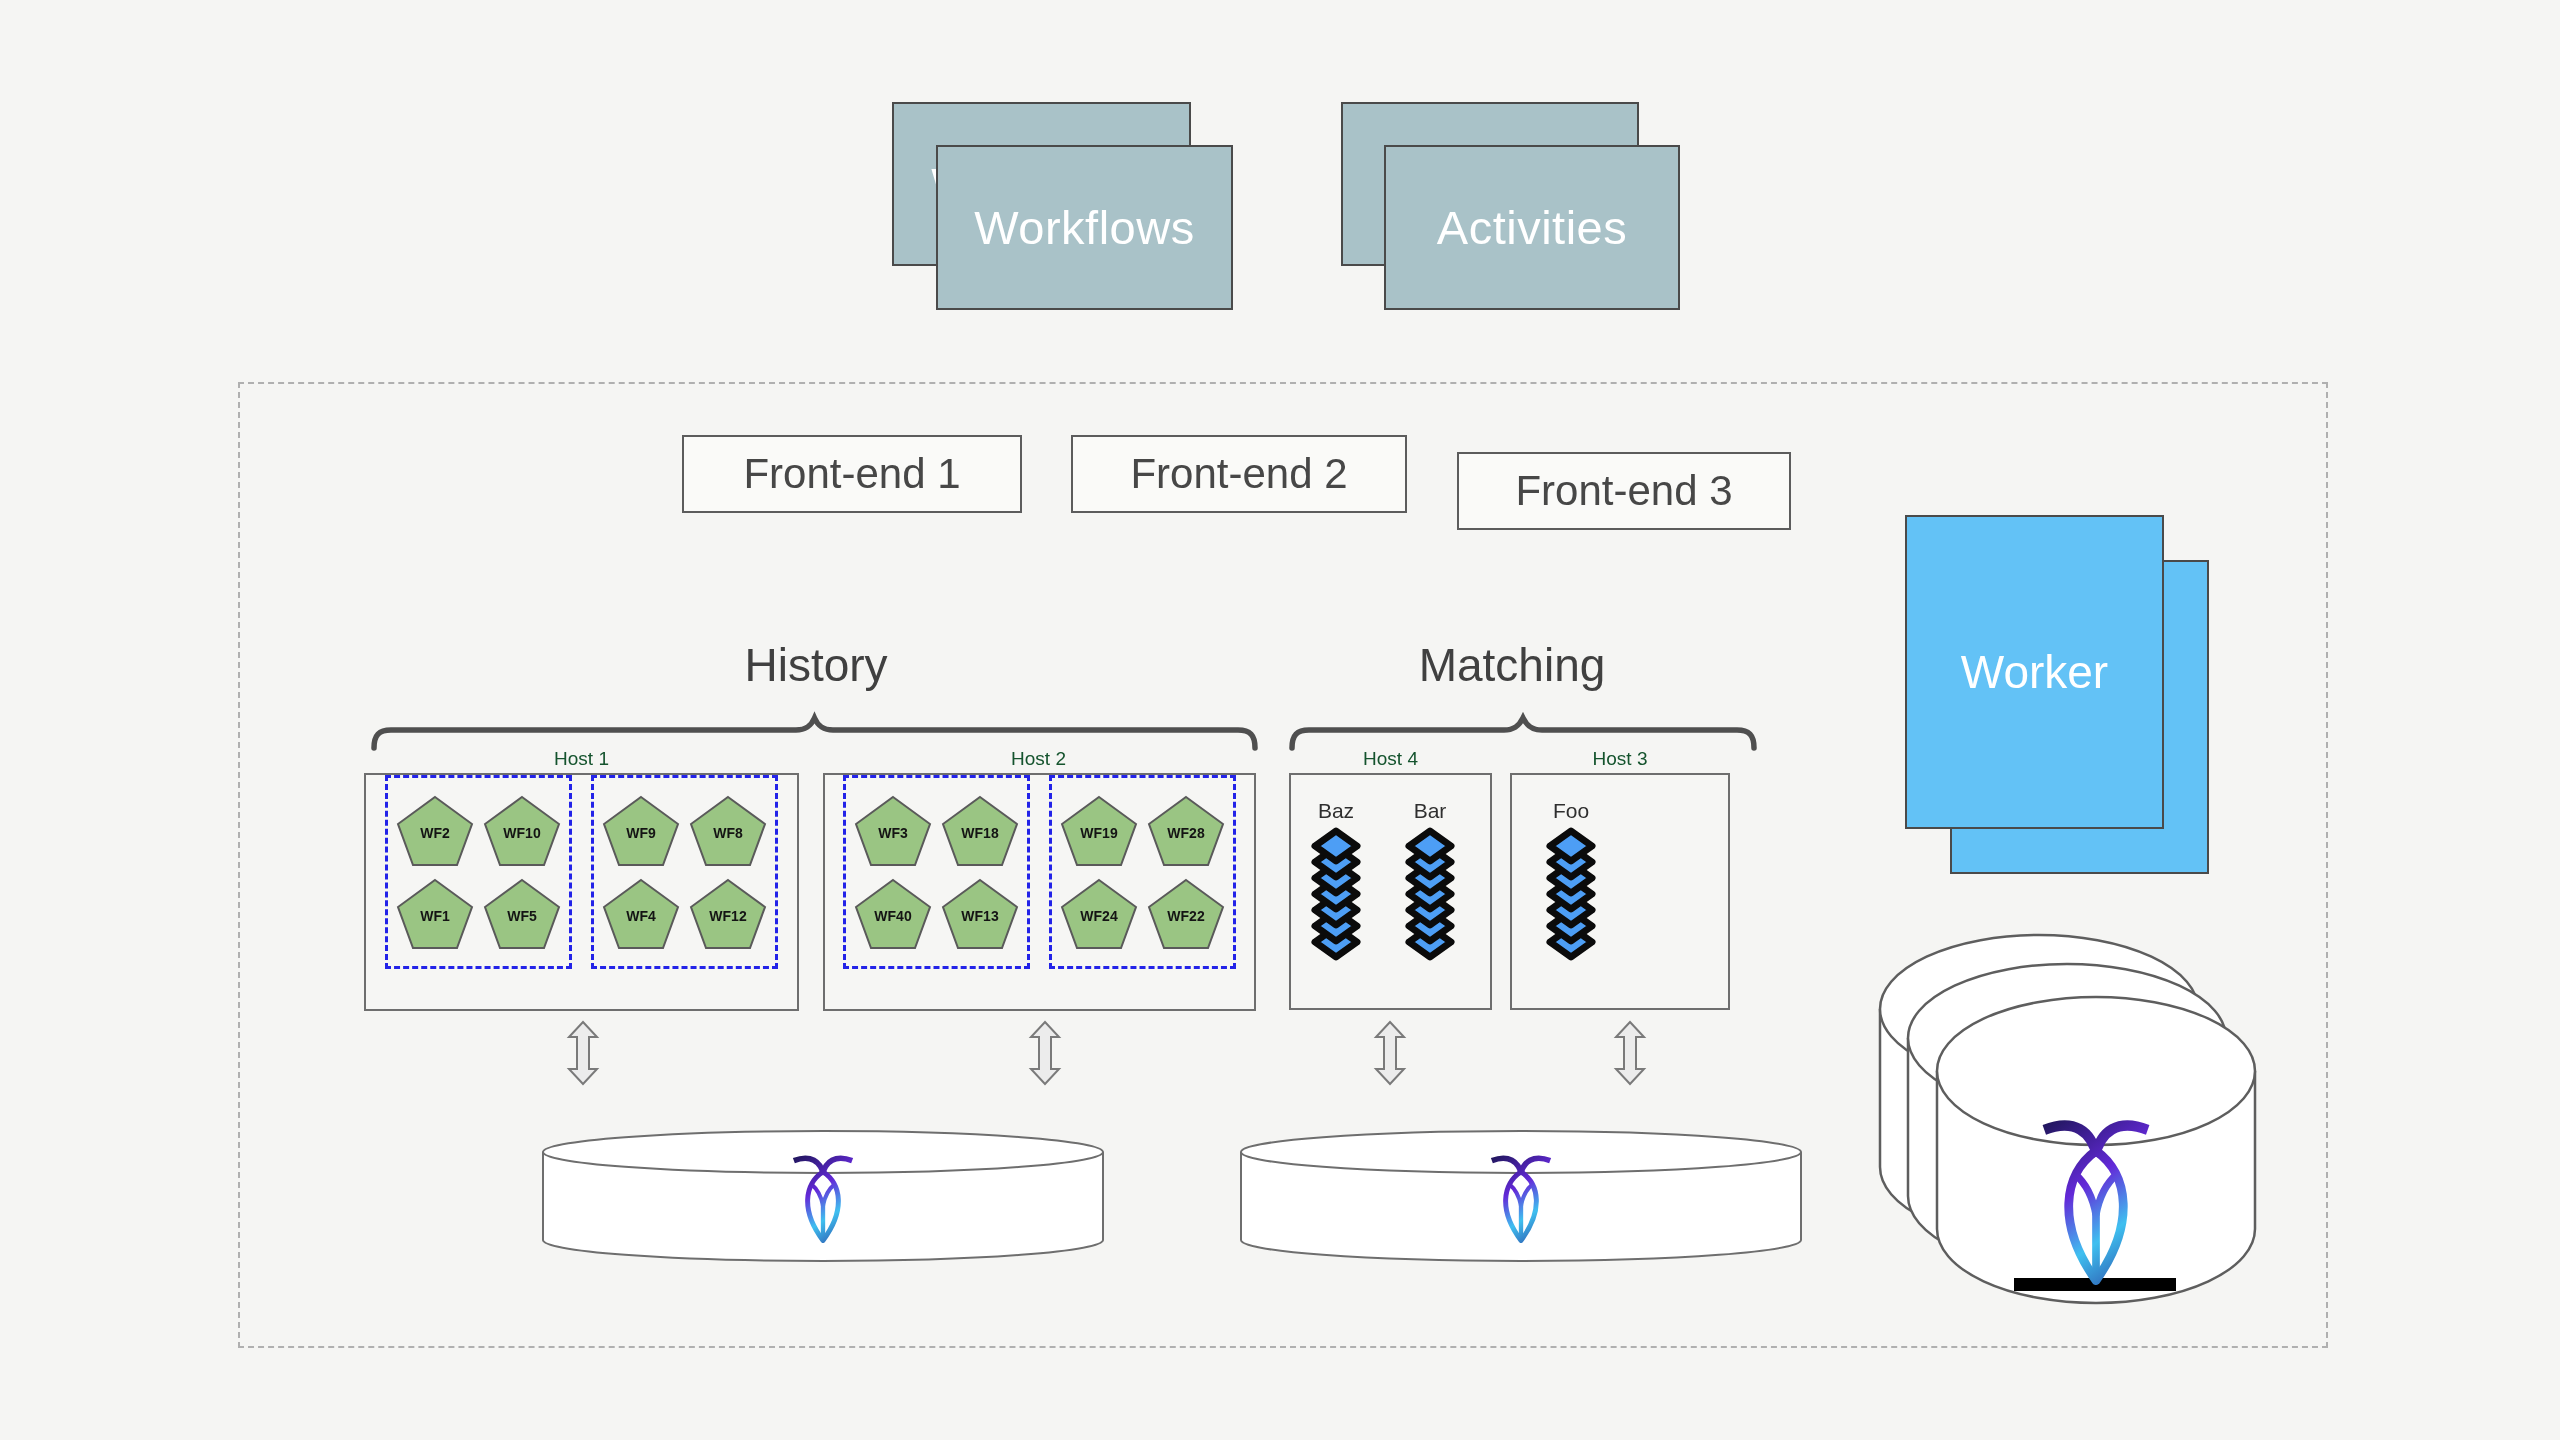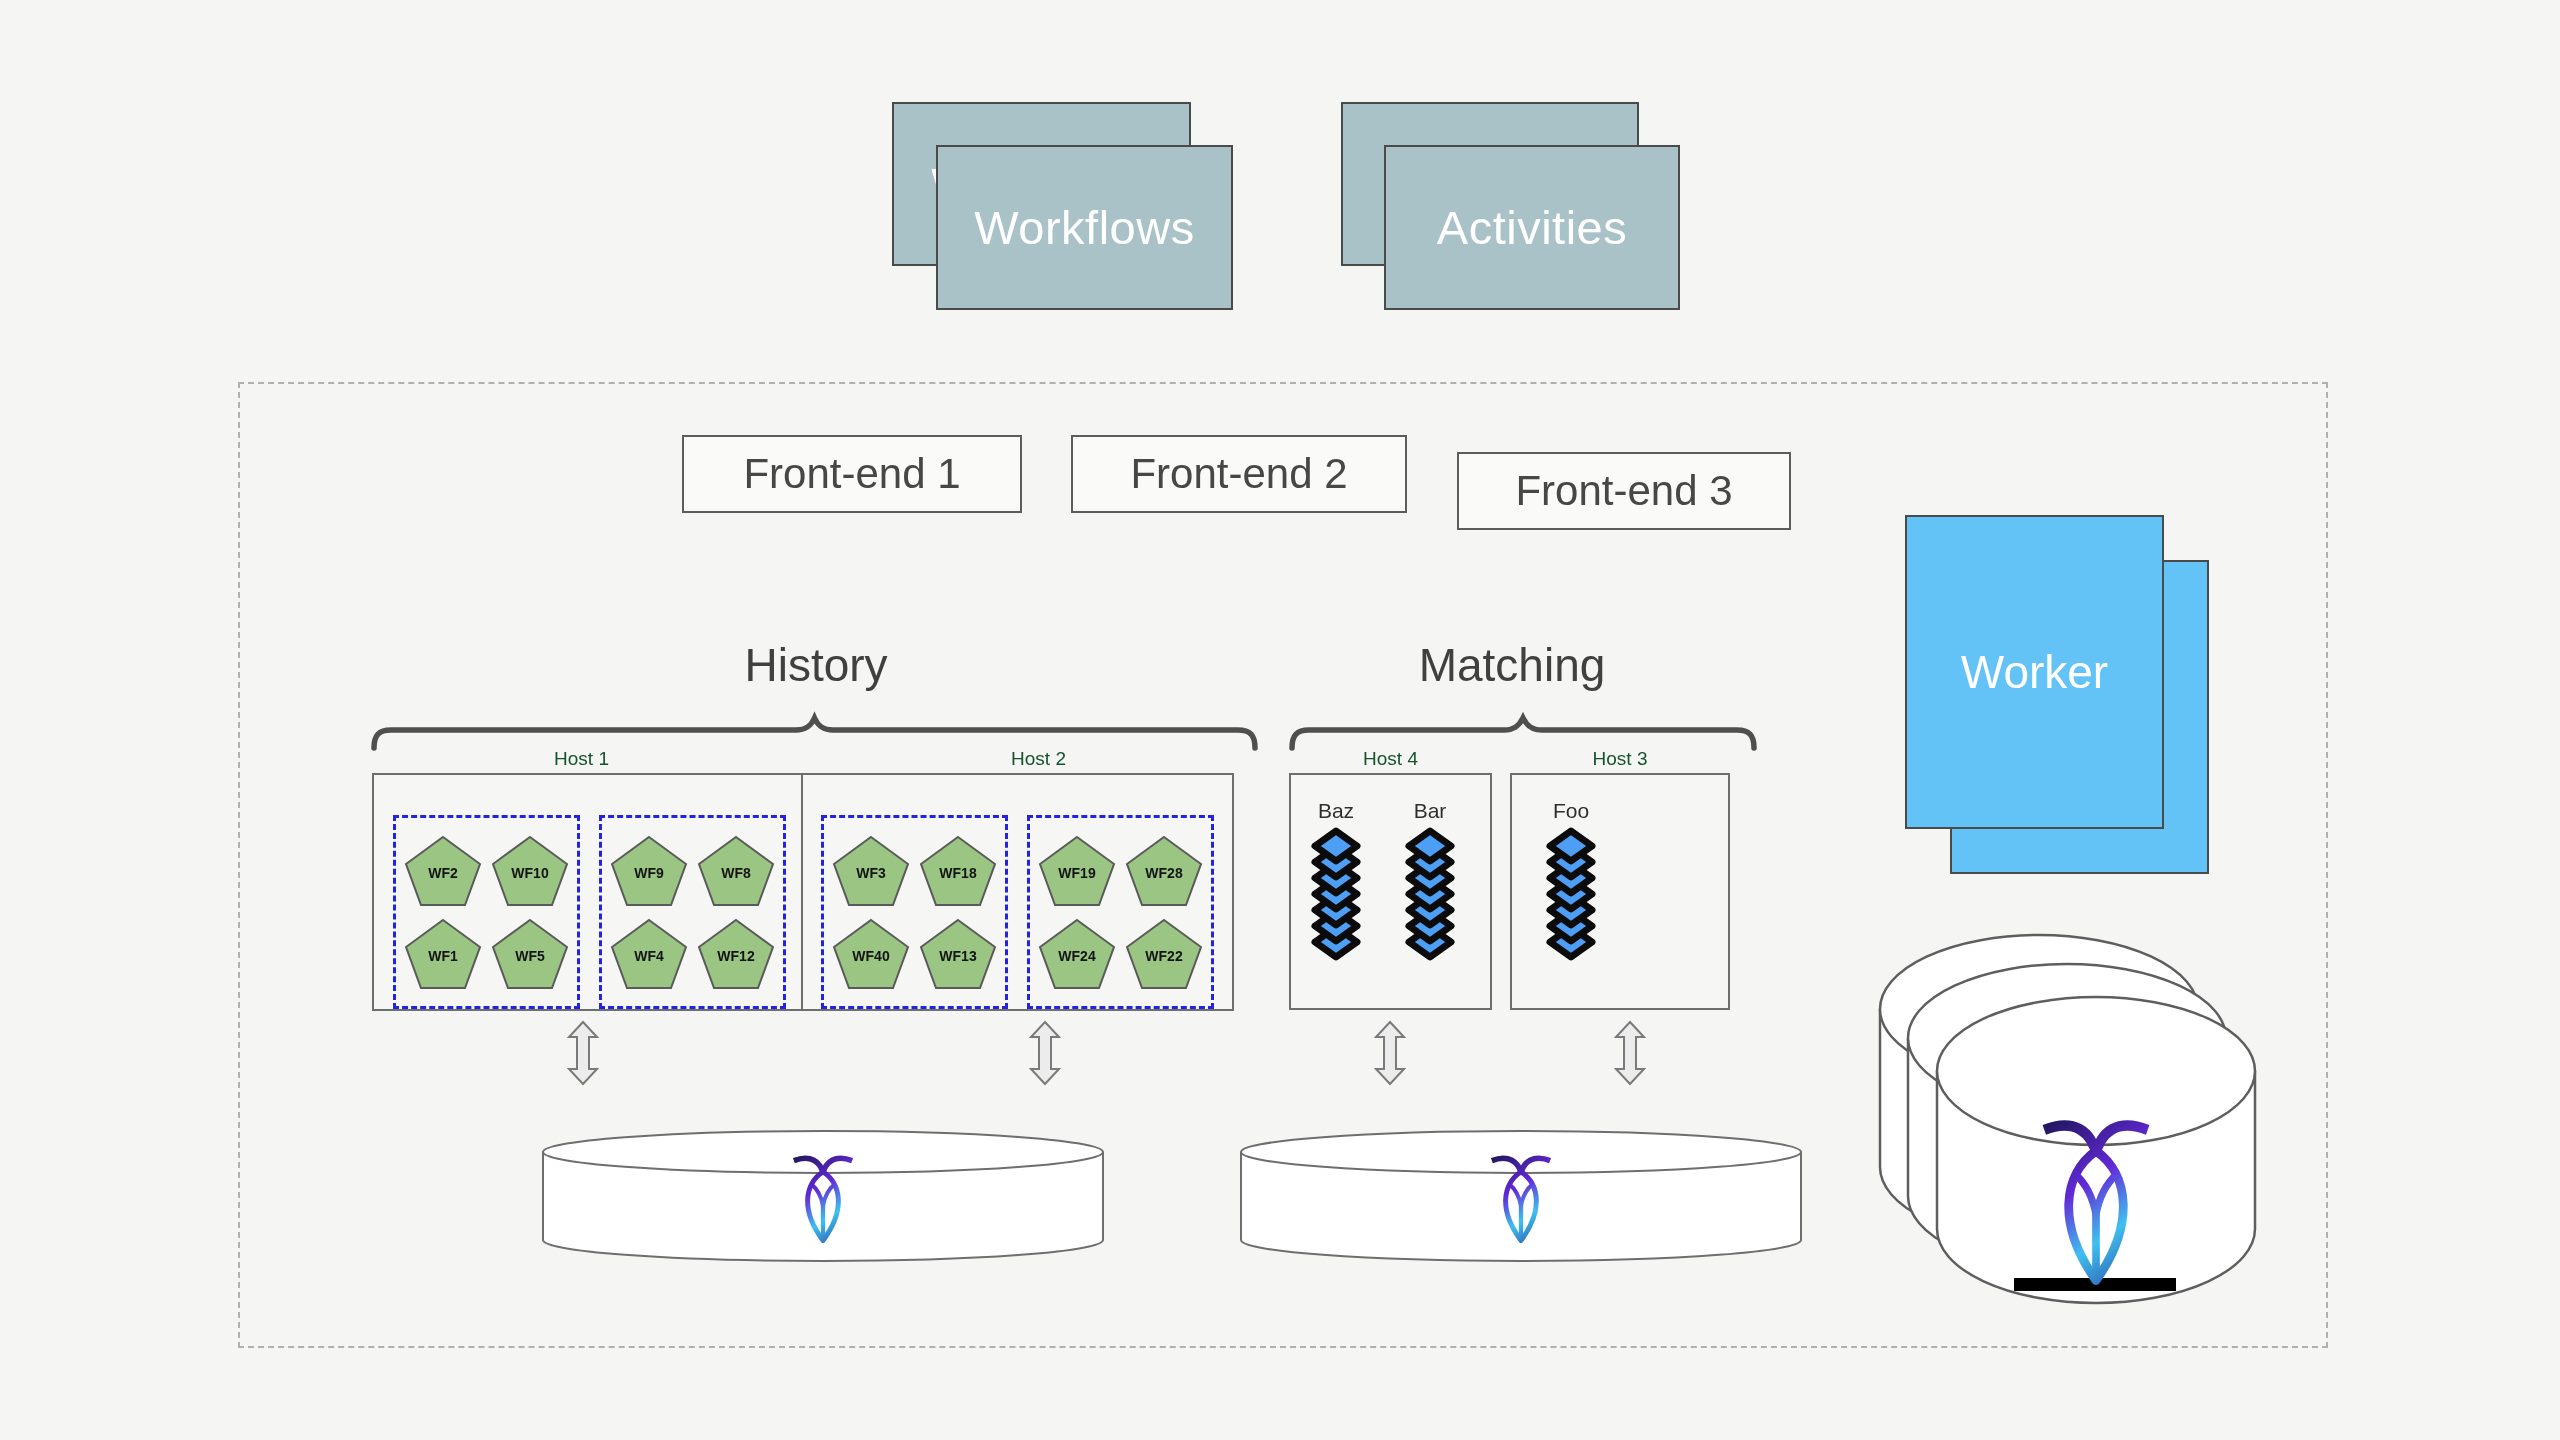--- a/index.html
+++ b/index.html
@@ -36,21 +36,21 @@
     color:#404040;font-size:46px;
   }
   
   .host-label{
     position:absolute;text-align:center;color:#14532d;font-size:19px;height:24px;
   }
   .host-box{
     position:absolute;border:2px solid #6e6e6e;background:#f6f6f4;
     box-sizing:border-box;display:flex;
   }
-  .host-box.history{justify-content:space-evenly;align-items:flex-end;margin-left:8px;}
+  .host-box.history{justify-content:space-evenly;align-items:flex-start;}
   .shard{
     width:187px;height:194px;border:3px dashed #2323e8;box-sizing:border-box;
     display:grid;grid-template-columns:80px 80px;grid-template-rows:74px 74px;
     column-gap:7px;row-gap:9px;align-content:center;justify-content:center;
   }
   .pent{display:block;}
   .pent text{font-family:"Liberation Sans",sans-serif;font-size:14px;font-weight:bold;fill:#141414;}
   .host-box.matching{align-items:flex-start;}
   .queue-col{display:flex;flex-direction:column;align-items:center;width:58px;}
   .queue-label{color:#2f2f2f;font-size:21px;height:28px;line-height:28px;}
@@ -156,21 +156,21 @@
         <polygon points="40,3 77,30 62,71 18,71 3,30" fill="#9ac583" stroke="#5a5a5a" stroke-width="2"></polygon>
         <text x="40" y="44" text-anchor="middle">WF4</text>
       </svg>
       <svg class="pent" width="80" height="74" viewBox="0 0 80 74">
         <polygon points="40,3 77,30 62,71 18,71 3,30" fill="#9ac583" stroke="#5a5a5a" stroke-width="2"></polygon>
         <text x="40" y="44" text-anchor="middle">WF12</text>
       </svg>
     </div>
   </div>
 
-  <div class="host-box history" style="left:793px;top:773px;width:433px;height:238px;">
+  <div class="host-box history" style="left:823px;top:773px;width:433px;height:238px;">
     <div class="shard">
       <svg class="pent" width="80" height="74" viewBox="0 0 80 74">
         <polygon points="40,3 77,30 62,71 18,71 3,30" fill="#9ac583" stroke="#5a5a5a" stroke-width="2"></polygon>
         <text x="40" y="44" text-anchor="middle">WF3</text>
       </svg>
       <svg class="pent" width="80" height="74" viewBox="0 0 80 74">
         <polygon points="40,3 77,30 62,71 18,71 3,30" fill="#9ac583" stroke="#5a5a5a" stroke-width="2"></polygon>
         <text x="40" y="44" text-anchor="middle">WF18</text>
       </svg>
       <svg class="pent" width="80" height="74" viewBox="0 0 80 74">

